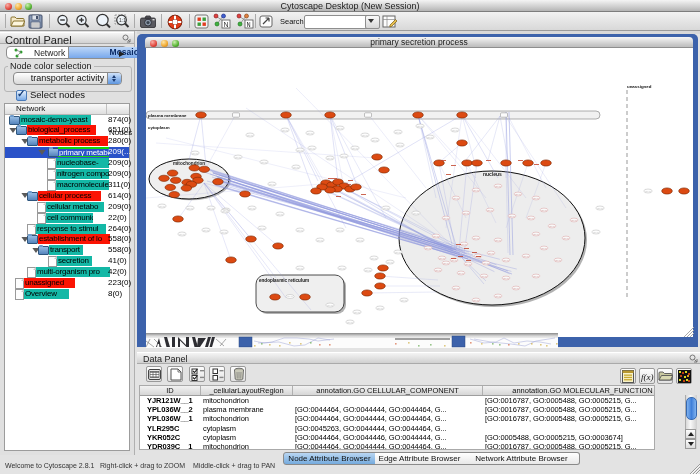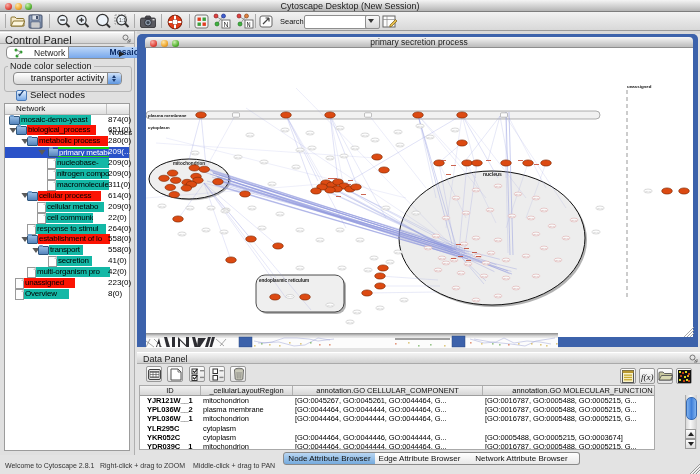--- a/index.html
+++ b/index.html
@@ -845,38 +845,38 @@
     <div style="left:0;width:61px;">ID</div>
     <div style="left:61px;width:92px;">_cellularLayoutRegion</div>
     <div style="left:343px;width:200px;">annotation.GO MOLECULAR_FUNCTION</div>
     <div style="left:153px;width:190px;">annotation.GO CELLULAR_COMPONENT</div>
     <div style="left:543px;width:13px;border-right:none;">◧</div>
   </div>
   <div id="datarows">
 <div class="drow" style="top:10.0px;">
         <b>YJR121W__1</b>
         <span class="c2">mitochondrion</span>
-        <span class="c3">[GO:0045267, GO:0045261, GO:0044464, G...</span>
         <span class="c4">[GO:0016787, GO:0005488, GO:0005215, G...</span>
       </div>
 <div class="drow" style="top:19.2px;">
         <b>YPL036W__2</b>
         <span class="c2">plasma membrane</span>
         <span class="c3">[GO:0044464, GO:0044444, GO:0044464, G...</span>
         <span class="c4">[GO:0016787, GO:0005488, GO:0005215, G...</span>
       </div>
 <div class="drow" style="top:28.4px;">
         <b>YPL036W__1</b>
         <span class="c2">mitochondrion</span>
         <span class="c3">[GO:0044464, GO:0044444, GO:0044464, G...</span>
         <span class="c4">[GO:0016787, GO:0005488, GO:0005215, G...</span>
       </div>
 <div class="drow" style="top:37.6px;">
         <b>YLR295C</b>
         <span class="c2">cytoplasm</span>
+        <span class="c3">[GO:0045263, GO:0044444, GO:0044464, G...</span>
       </div>
 <div class="drow" style="top:46.8px;">
         <b>YKR052C</b>
         <span class="c2">cytoplasm</span>
         <span class="c3">[GO:0044464, GO:0044446, GO:0044444, G...</span>
         <span class="c4">[GO:0005488, GO:0005215, GO:0003674]</span>
       </div>
 <div class="drow" style="top:56.0px;">
         <b>YDR039C__1</b>
         <span class="c2">mitochondrion</span>

